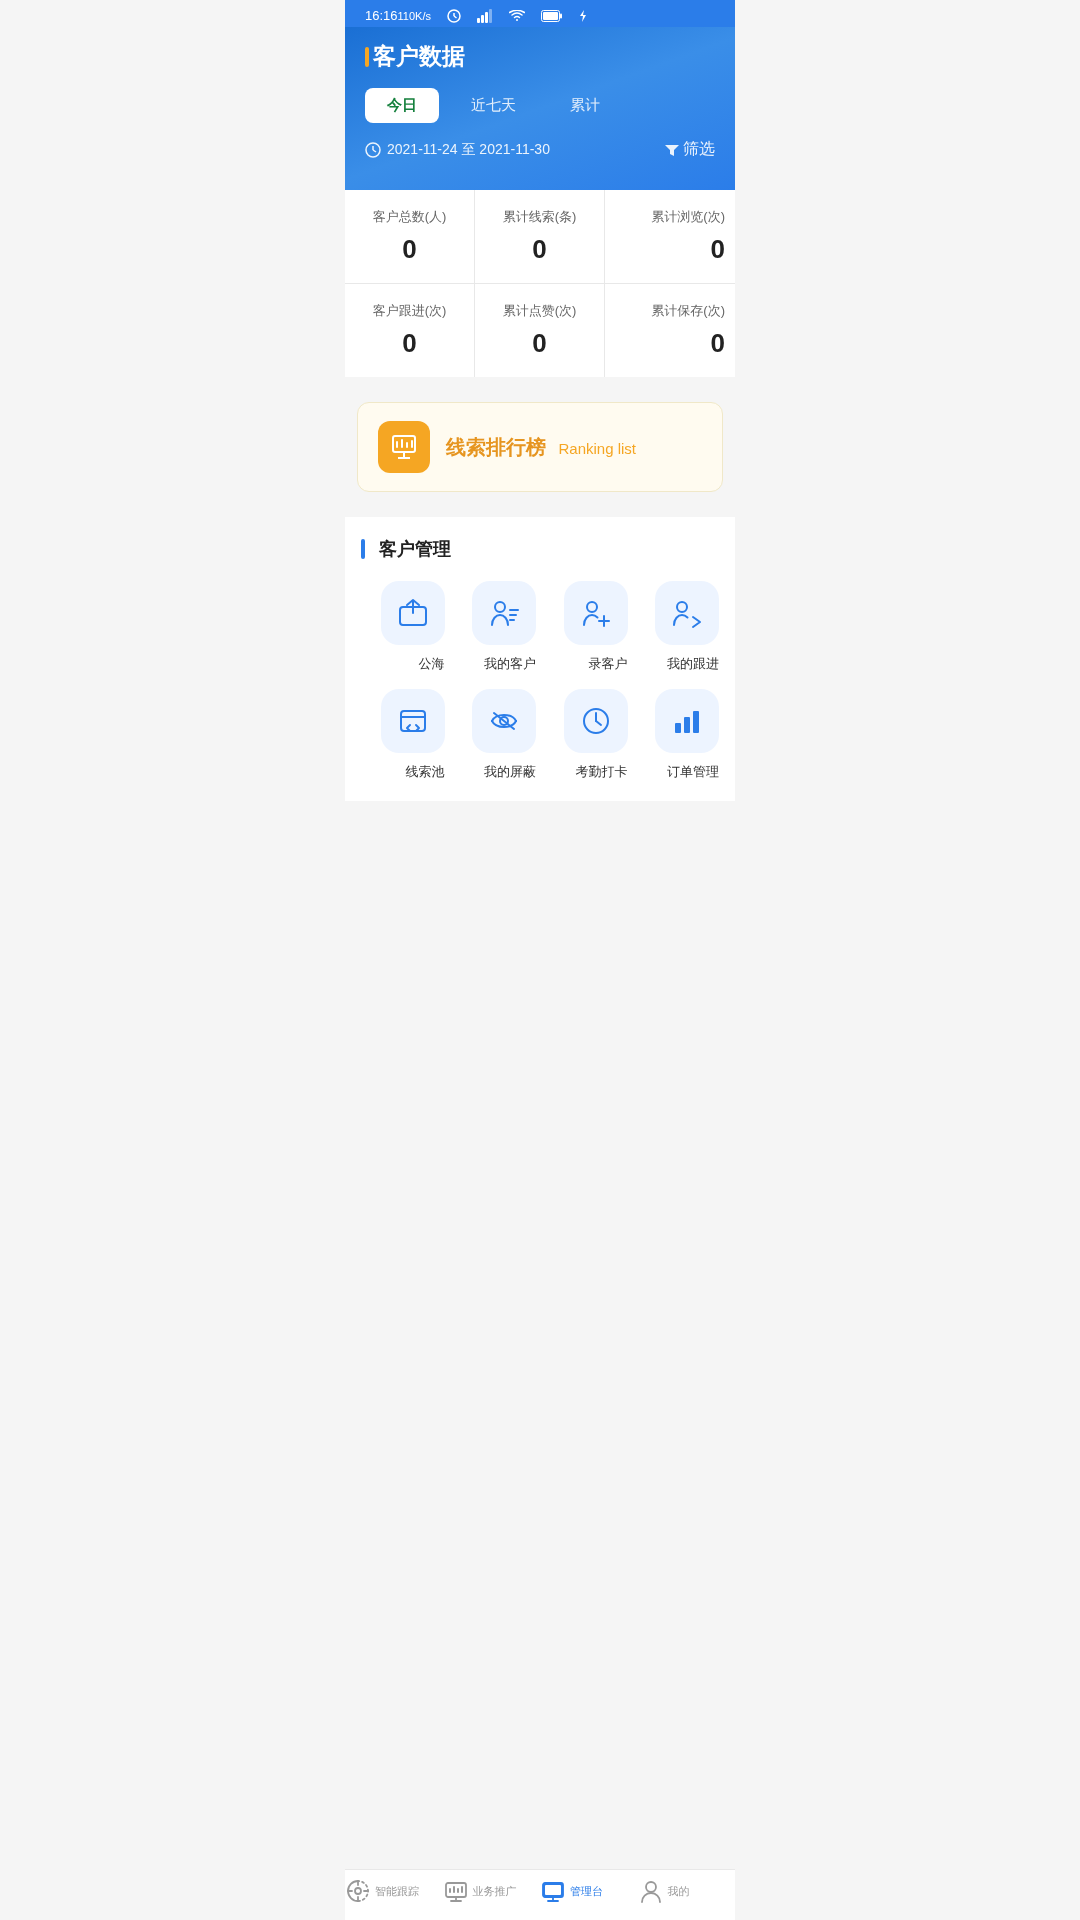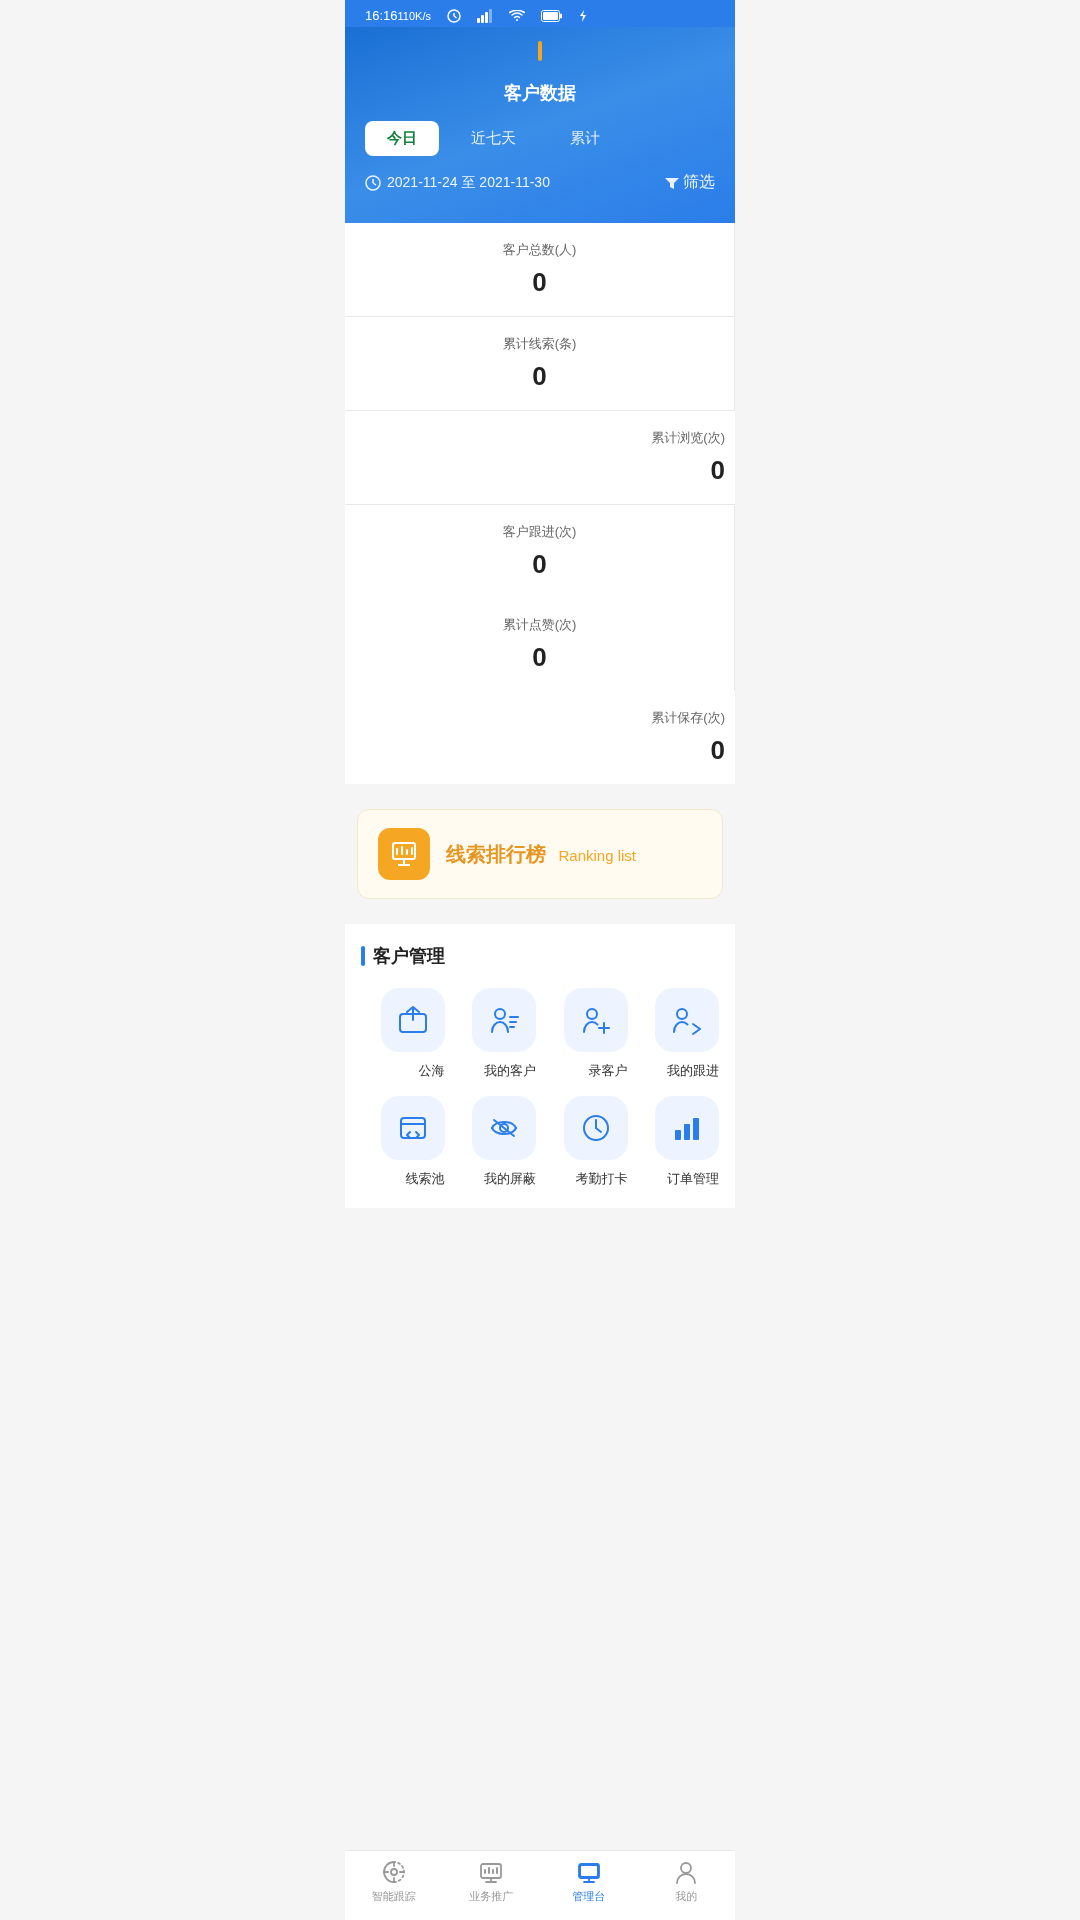--- a/index.html
+++ b/index.html
@@ -36,28 +36,27 @@
       padding: 14px 20px 30px;
       color: white;
     }
     .app-title {
       font-size: 26px;
       font-weight: 700;
       color: white;
       margin-bottom: 18px;
     }
     .section-title {
-      font-size: 18px;
+      font-size: 23px;
       font-weight: 600;
       color: white;
       display: flex;
       align-items: center;
-      gap: 20px;
+      gap: 4px;
       margin-bottom: 16px;
-      flex-direction: column;
     }
     .section-title-bar {
       width: 4px;
       height: 20px;
       background: #f5a623;
       border-radius: 2px;
     }
 
     
     .tabs {
@@ -102,21 +101,21 @@
     .main-content {
       background: #f5f5f5;
       padding: 0;
     }
 
     
     .stats-grid {
       background: white;
       margin: 0;
       display: grid;
-      grid-template-columns: 1fr;
+      grid-template-columns: 1fr 1fr 1fr;
     }
     .stat-cell {
       padding: 18px 10px;
       text-align: center;
       border-right: 1px solid #e8e8e8;
       border-bottom: 1px solid #e8e8e8;
     }
     .stat-cell:nth-child(3),
     .stat-cell:nth-child(6) {
       border-right: none;
@@ -173,21 +172,21 @@
 
     
     .customer-mgmt {
       background: white;
       margin: 0 0 16px;
       padding: 20px 16px;
     }
     .section-heading {
       display: flex;
       align-items: center;
-      gap: 8px;
+      gap: 14px;
       font-size: 18px;
       font-weight: 600;
       color: #222;
       margin-bottom: 20px;
     }
     .section-heading-bar {
       width: 4px;
       height: 20px;
       background: #2b7de9;
       border-radius: 2px;
@@ -227,21 +226,21 @@
       transform: translateX(-50%);
       width: 390px;
       background: white;
       border-top: 1px solid #e8e8e8;
       display: flex;
       justify-content: space-around;
       padding: 8px 0 16px;
     }
     .nav-item {
       display: flex;
-      flex-direction: column;
+      flex-direction: row;
       align-items: center;
       gap: 4px;
       cursor: pointer;
       flex: 1;
     }
     .nav-icon {
       font-size: 24px;
       color: #999;
     }
     .nav-icon.active {

